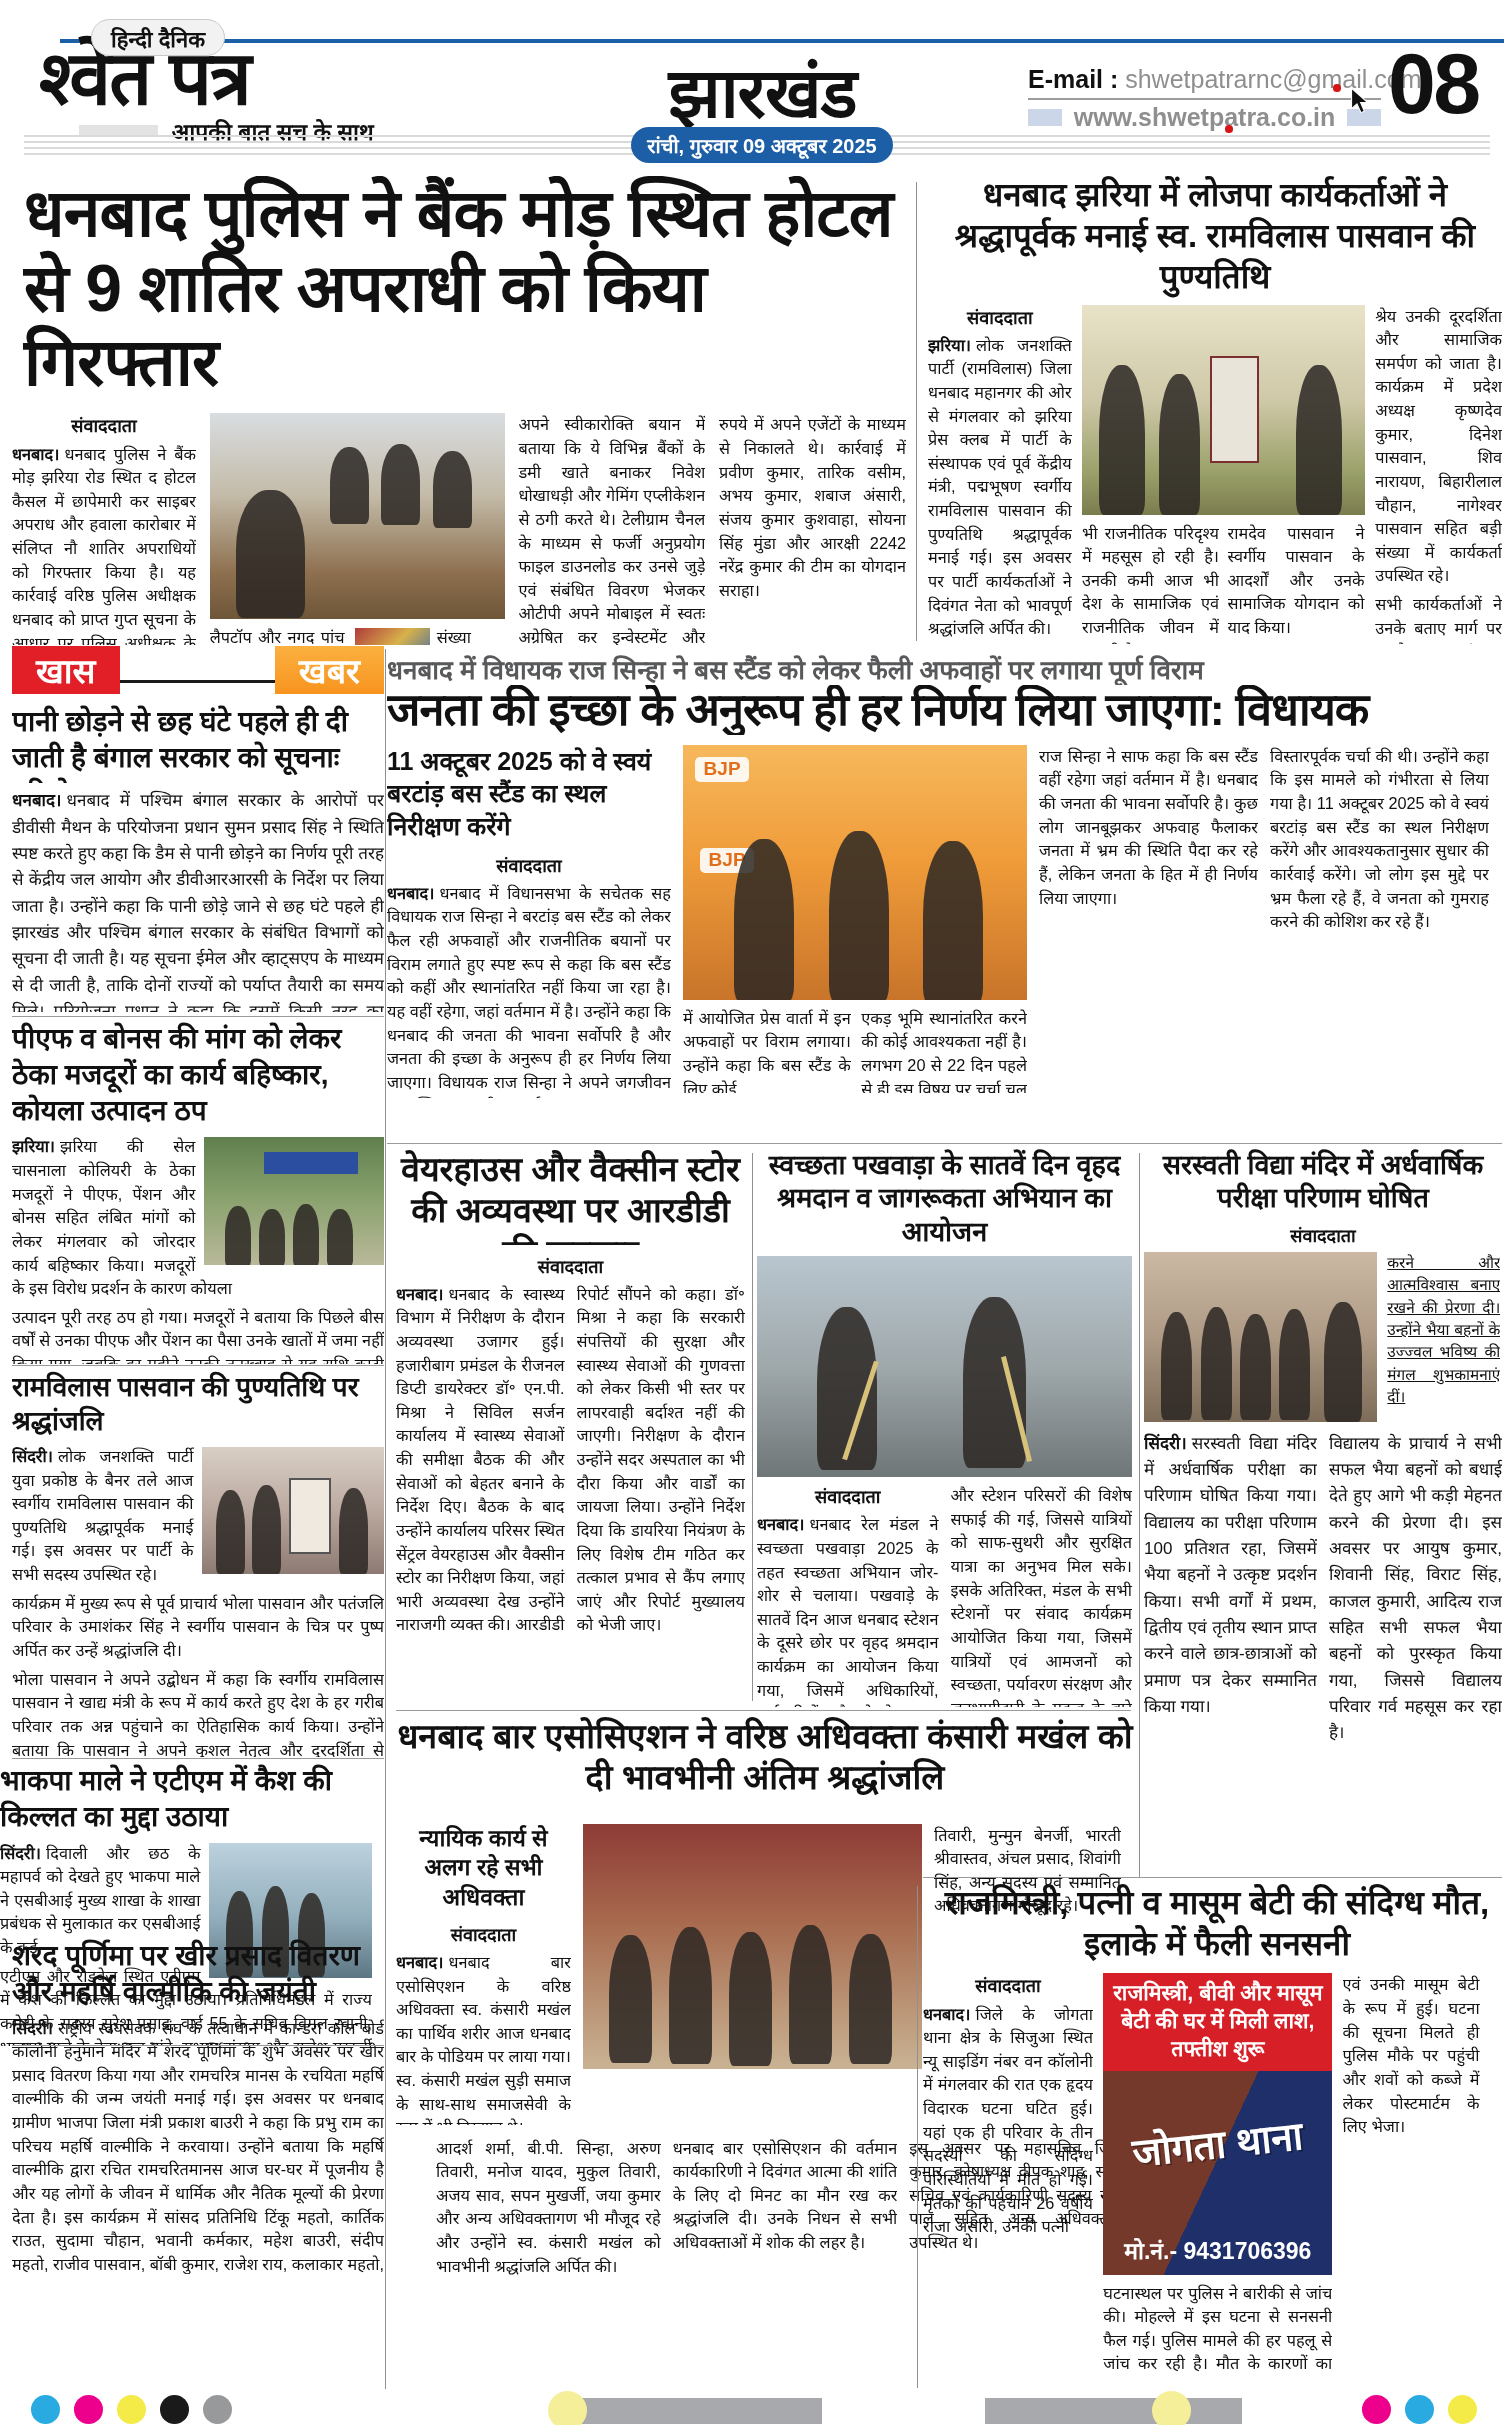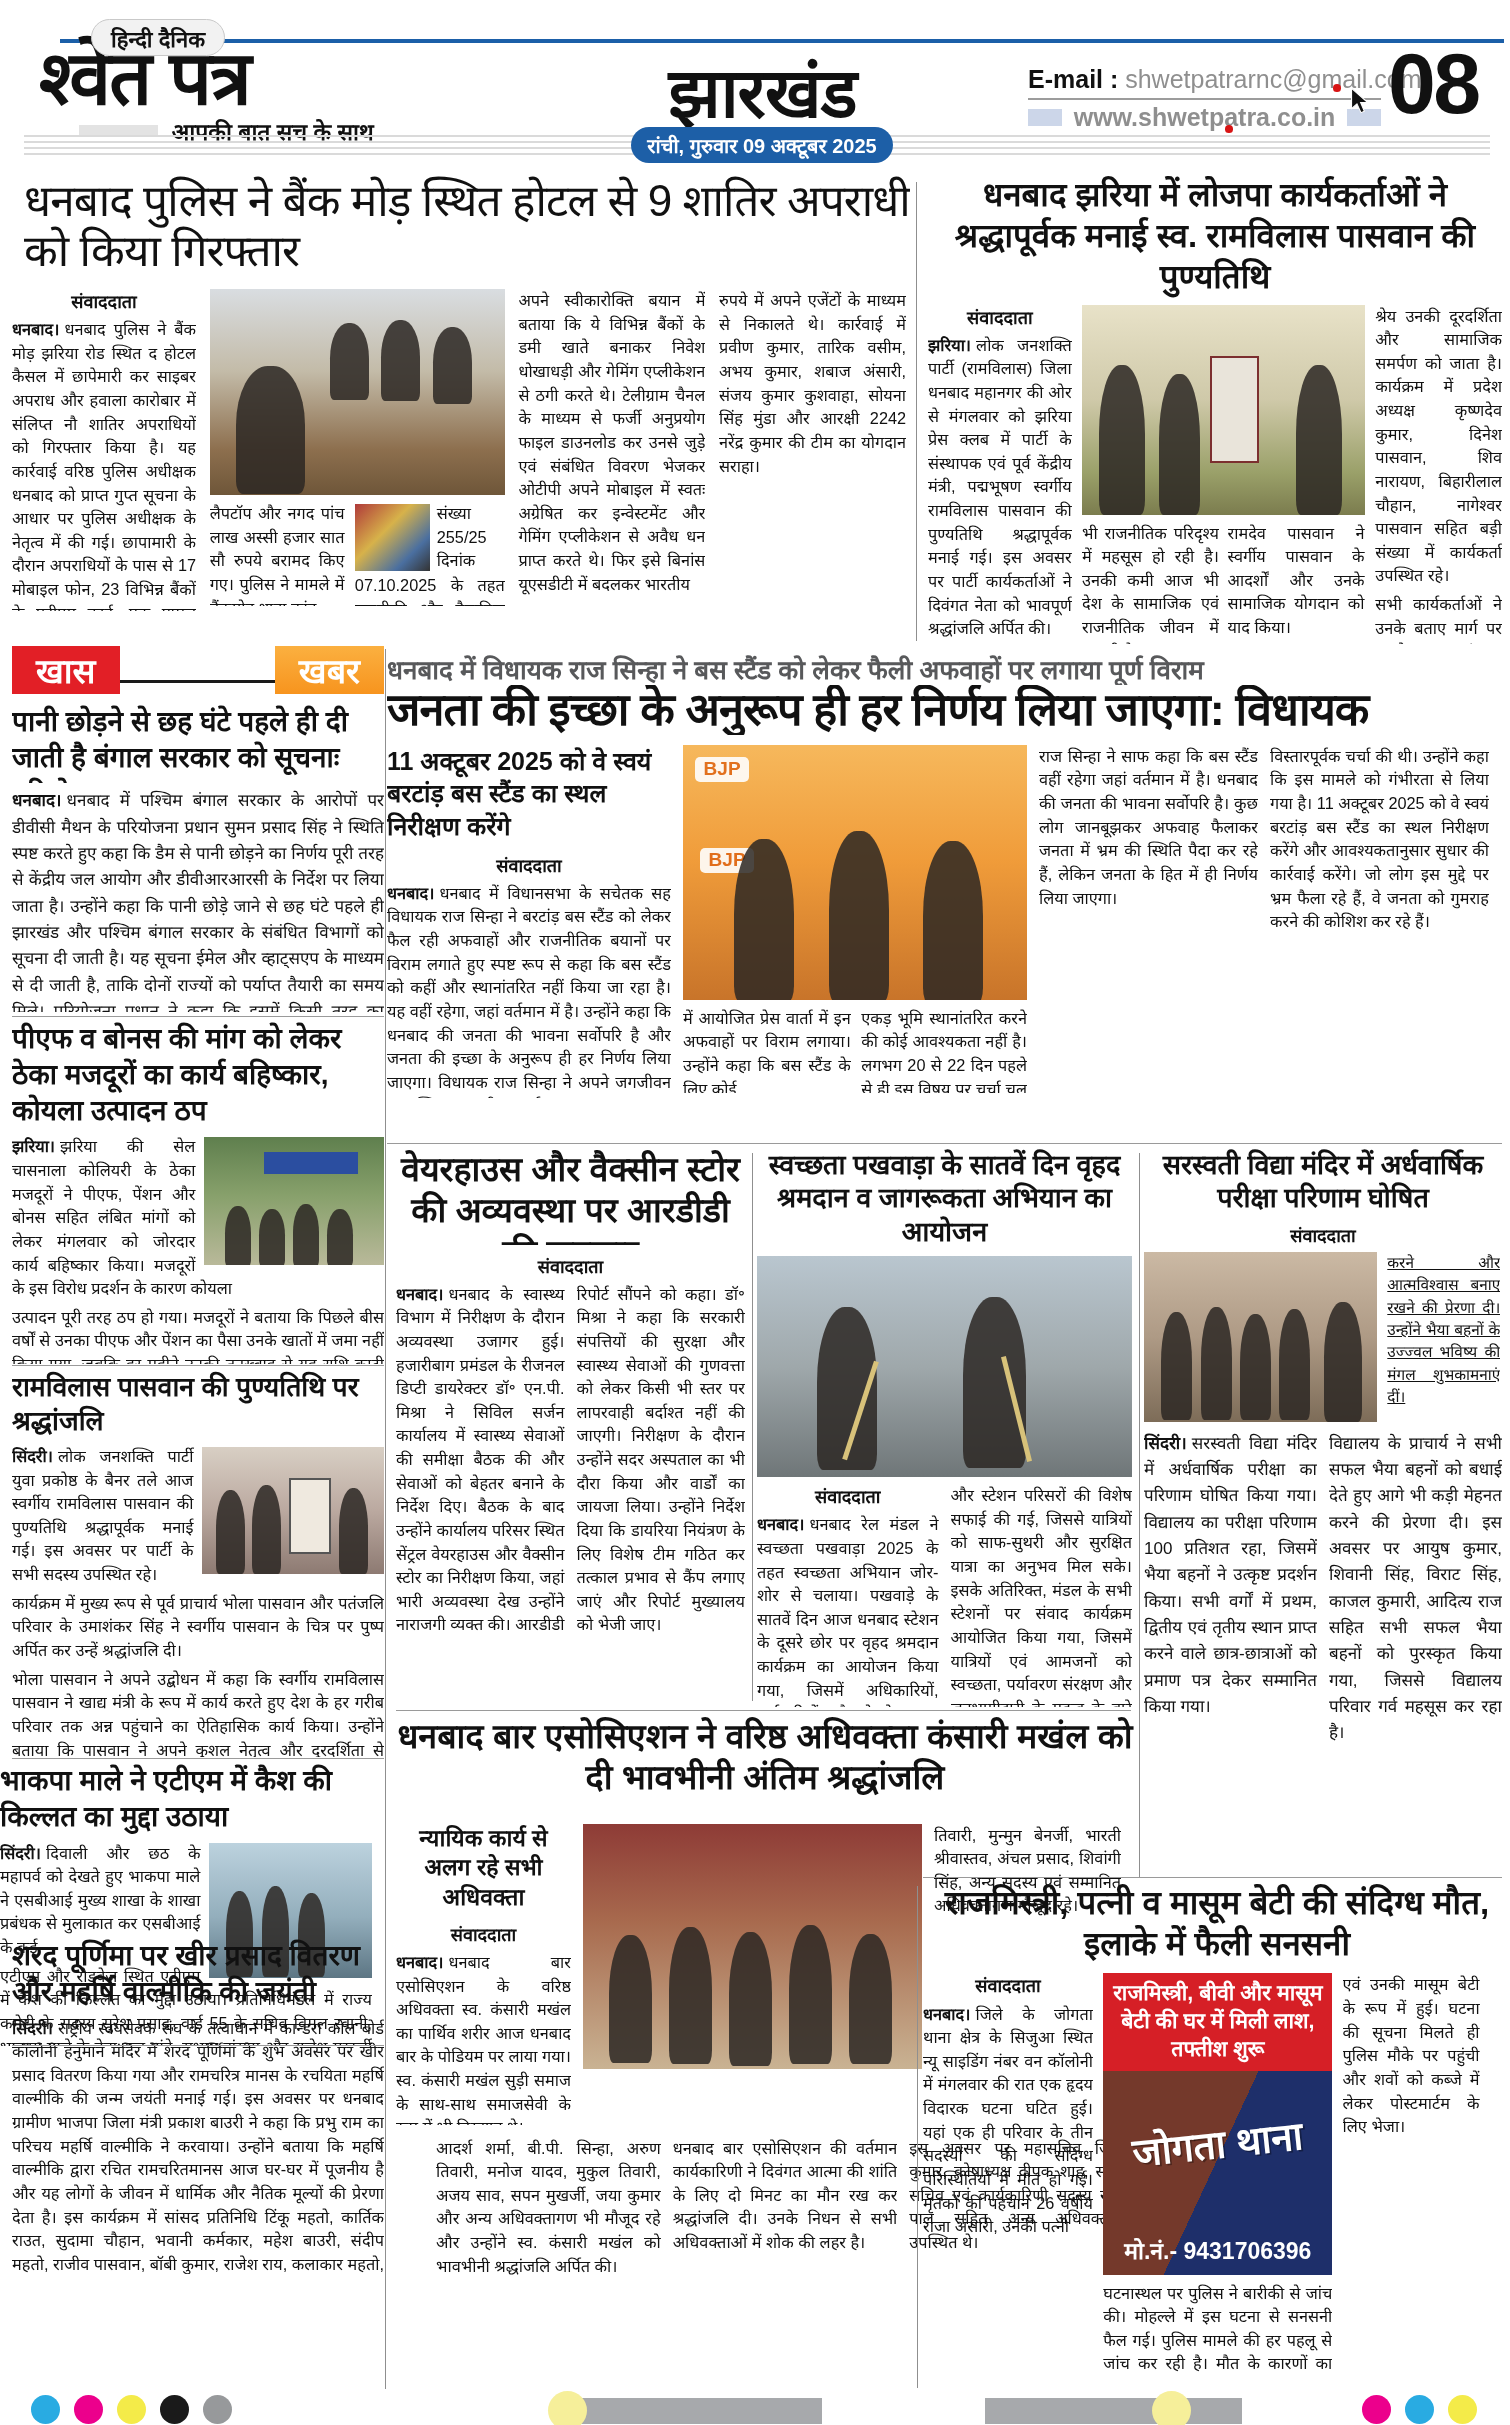--- a/index.html
+++ b/index.html
@@ -28,21 +28,21 @@
   .site-row{left:1028px;top:103px;width:353px;display:flex;align-items:center;justify-content:center;gap:12px;}
   .site-row .sq{display:inline-block;width:39px;height:17px;background:#ccd6e9;}
   .site-text{color:#8f8f8f;font-weight:700;font-size:25px;}
   .pageno{left:1388px;top:34px;font-size:86px;font-weight:800;letter-spacing:-2.6px;}
   .reddot{width:7.7px;height:7.7px;border-radius:50%;background:#d81414;}
   
   .bt{font-size:16.3px;line-height:1.45;text-align:justify;margin-bottom:5.1px;}
   .bt-lg{font-size:17px;line-height:1.55;}
   .lead{font-weight:700;margin-right:5.1px;}
   .by{font-weight:700;text-align:center;font-size:18px;margin:0 0 5.1px 0;}
-  .hl-xxl{font-size:44px;line-height:1.13;font-weight:400;letter-spacing:-0.9px;}
+  .hl-xxl{font-size:66px;line-height:1.13;font-weight:700;letter-spacing:-0.9px;}
   .hl-xl{font-size:34px;line-height:1.22;font-weight:800;text-align:center;}
   .hl-l{font-size:33px;line-height:1.24;font-weight:800;text-align:center;}
   .hl-m{font-size:28px;line-height:1.28;font-weight:800;}
   .hl-s{font-size:26.6px;line-height:1.28;font-weight:800;}
   .hl-sub{font-size:25px;line-height:1.3;font-weight:700;}
   .kicker{font-size:26px;color:#58595b;font-weight:700;}
   .vline{background:#8f8f8f;width:0.9px;}
   .hline{background:#9a9a9a;height:0.9px;}
   
   .ph{position:relative;overflow:hidden;background:#9aa4a8;}

